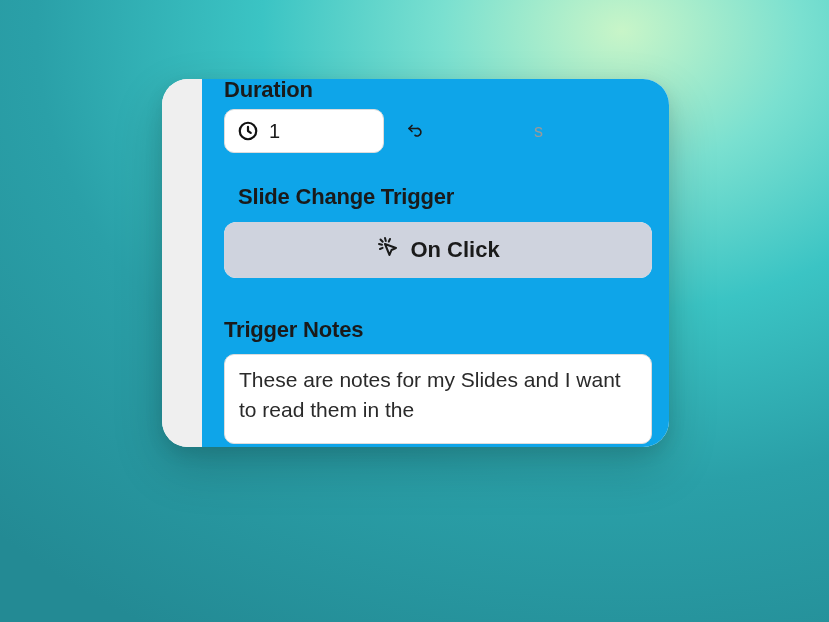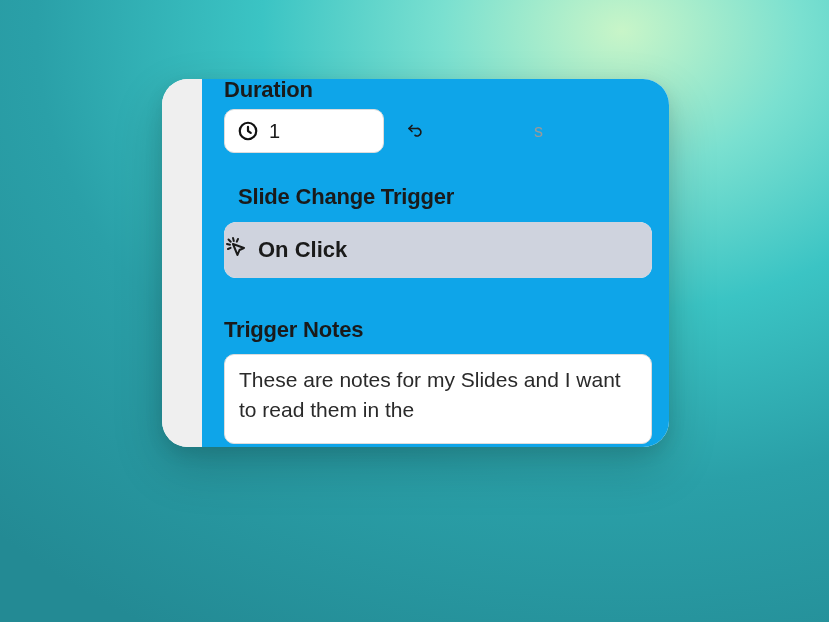--- a/index.html
+++ b/index.html
@@ -103,20 +103,21 @@
     height: 56px;
     background: #eff1f5;
     border-radius: 12px;
     display: flex;
     overflow: hidden;
   }
   .segmented .seg {
     flex: 1 1 50%;
     display: flex;
     align-items: center;
+    justify-content: center;
     gap: 10px;
     font-size: 22px;
     font-weight: 600;
     color: #1a1a1a;
     border: none;
     background: transparent;
     cursor: pointer;
   }
   .segmented .seg.active {
     background: #cfd3de;

